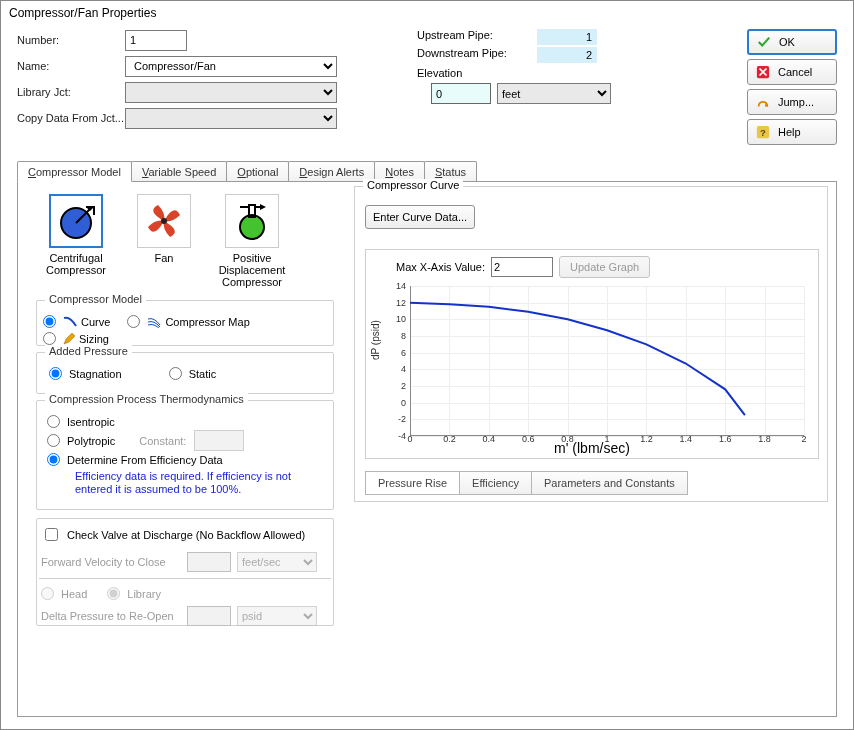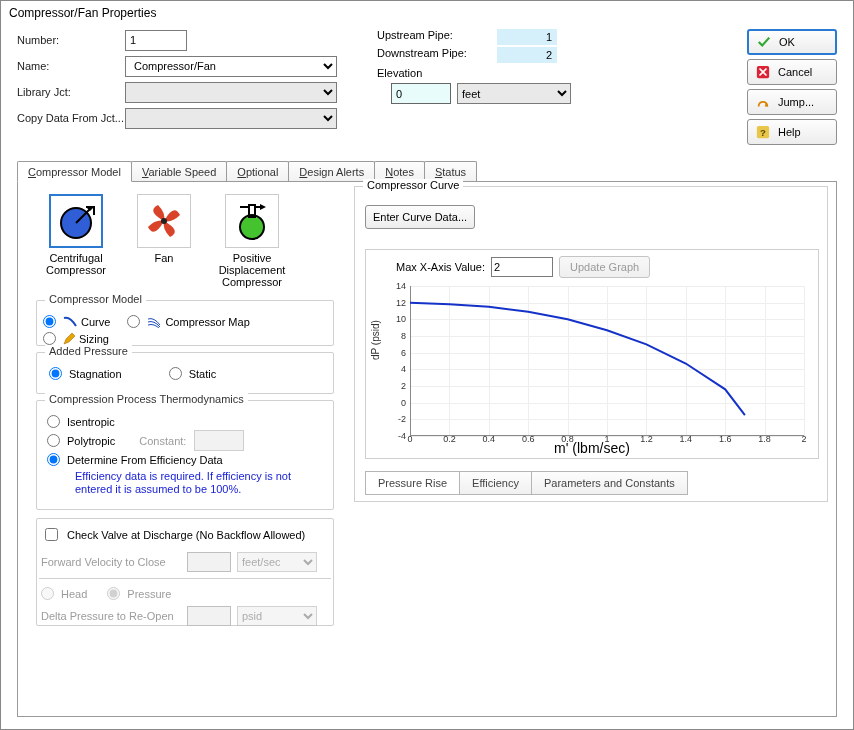--- a/index.html
+++ b/index.html
@@ -1,21 +1,21 @@
 <!DOCTYPE html>
 <html><head>
 <meta charset="utf-8">
 <style>
   * { box-sizing: border-box; font-family: "Segoe UI", Tahoma, sans-serif; font-size: 11px; }
   body { margin: 0; background: #fff; }
   .window { width: 854px; height: 730px; border: 1px solid #888; background: #fff; position: relative; }
   .titlebar { height: 24px; padding: 5px 8px; font-size: 12px; background: #fff; }
   .content { position: absolute; top: 28px; left: 16px; right: 16px; bottom: 12px; }
   
-  .toprow { display: flex; }
+  .toprow { display: flex; gap: 40px; }
   .topleft { width: 320px; }
   .topmid { width: 360px; }
   .topright { flex: 1; display: flex; flex-direction: column; align-items: flex-end; gap: 4px; }
   .field-row { display: flex; align-items: center; margin-bottom: 4px; height: 22px; }
   .field-label { width: 108px; color: #222; }
   input.txt, select.sel {
     height: 21px; border: 1px solid #7a7a7a; padding: 1px 4px; background: #fff;
   }
   input.txt { width: 62px; }
   select.sel { width: 212px; background: #e9e9e9; }
@@ -305,21 +305,21 @@
           <select class="sel2" disabled=""><option>feet/sec</option></select>
         </div>
         <div class="hr"></div>
         <div class="fv-row disabled">
           <label class="radio-row inline">
               <input type="radio" disabled="" style="">
               <span>Head</span>
             </label>
           <label class="radio-row inline">
               <input type="radio" disabled="" checked="" style="">
-              <span>Pressure</span>
+              <span>Library</span>
             </label>
         </div>
         <div class="fv-row disabled">
           <span style="width:140px;">Delta Pressure to Re-Open</span>
           <input class="txt2" disabled="" style="">
           <select class="sel2" disabled=""><option>psid</option></select>
         </div>
       </div>
 
       <div class="curve-group">

